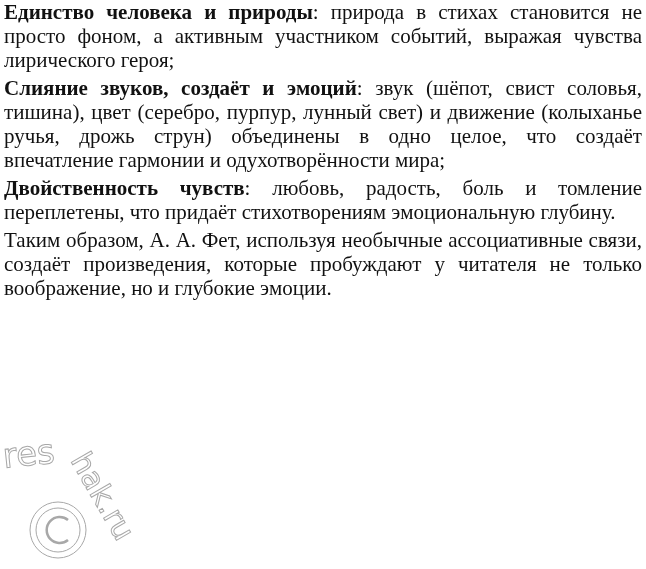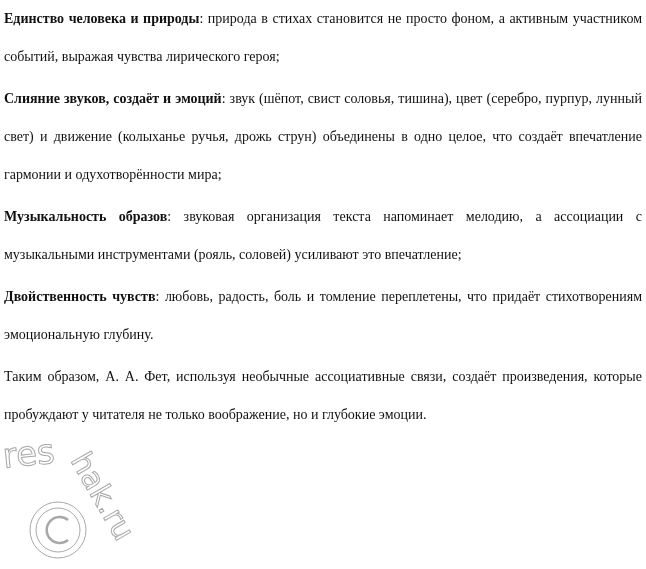--- a/index.html
+++ b/index.html
@@ -13,22 +13,22 @@
       overflow: hidden;
       position: relative;
       font-family: "Liberation Serif", serif;
       color: #111111;
     }
     .doc {
       position: absolute;
       left: 4px;
       top: 0;
       width: 638px;
-      font-size: 14px;
-      line-height: 38px;
+      font-size: 21px;
+      line-height: 24px;
     }
     .para {
       margin: 0;
       text-align: justify;
       text-align-last: left;
     }
     .para + .para {
       margin-top: 4px;
     }
     .para b {
@@ -42,21 +42,20 @@
       height: 139px;
       pointer-events: none;
     }
   </style>
 </head>
 <body>
 
 <div class="doc">
   <p class="para"><b>Единство человека и природы</b><span>: природа в стихах становится не просто фоном, а активным участником событий, выражая чувства лирического героя;</span></p>
   <p class="para"><b>Слияние звуков, создаёт и эмоций</b><span>: звук (шёпот, свист соловья, тишина), цвет (серебро, пурпур, лунный свет) и движение (колыханье ручья, дрожь струн) объединены в одно целое, что создаёт впечатление гармонии и одухотворённости мира;</span></p>
-  <p class="para"><b>Музыкальность образов</b><span>: звуковая организация текста напоминает мелодию, а ассоциации с музыкальными инструментами (рояль, соловей) усиливают это впечатление;</span></p>
   <p class="para"><b>Двойственность чувств</b><span>: любовь, радость, боль и томление переплетены, что придаёт стихотворениям эмоциональную глубину.</span></p>
   <p class="para">Таким образом, А. А. Фет, используя необычные ассоциативные связи, создаёт произведения, которые пробуждают у читателя не только воображение, но и глубокие эмоции.</p>
 </div>
 
 <svg class="watermark" viewBox="0 0 140 139" xmlns="http://www.w3.org/2000/svg">
   <g fill="none" stroke="#a8a8a8" stroke-width="1">
     <text x="4" y="38" font-family="DejaVu Sans, sans-serif" font-size="34" fill="#ffffff" stroke="#a8a8a8" stroke-width="1" transform="rotate(-6 4 38)">res</text>
     <text x="70" y="30" font-family="DejaVu Sans, sans-serif" font-size="30" fill="#ffffff" stroke="#a8a8a8" stroke-width="1" transform="rotate(60 70 30)">hak.ru</text>
     <circle cx="58" cy="100" r="28"></circle>
     <circle cx="58" cy="100" r="22"></circle>

